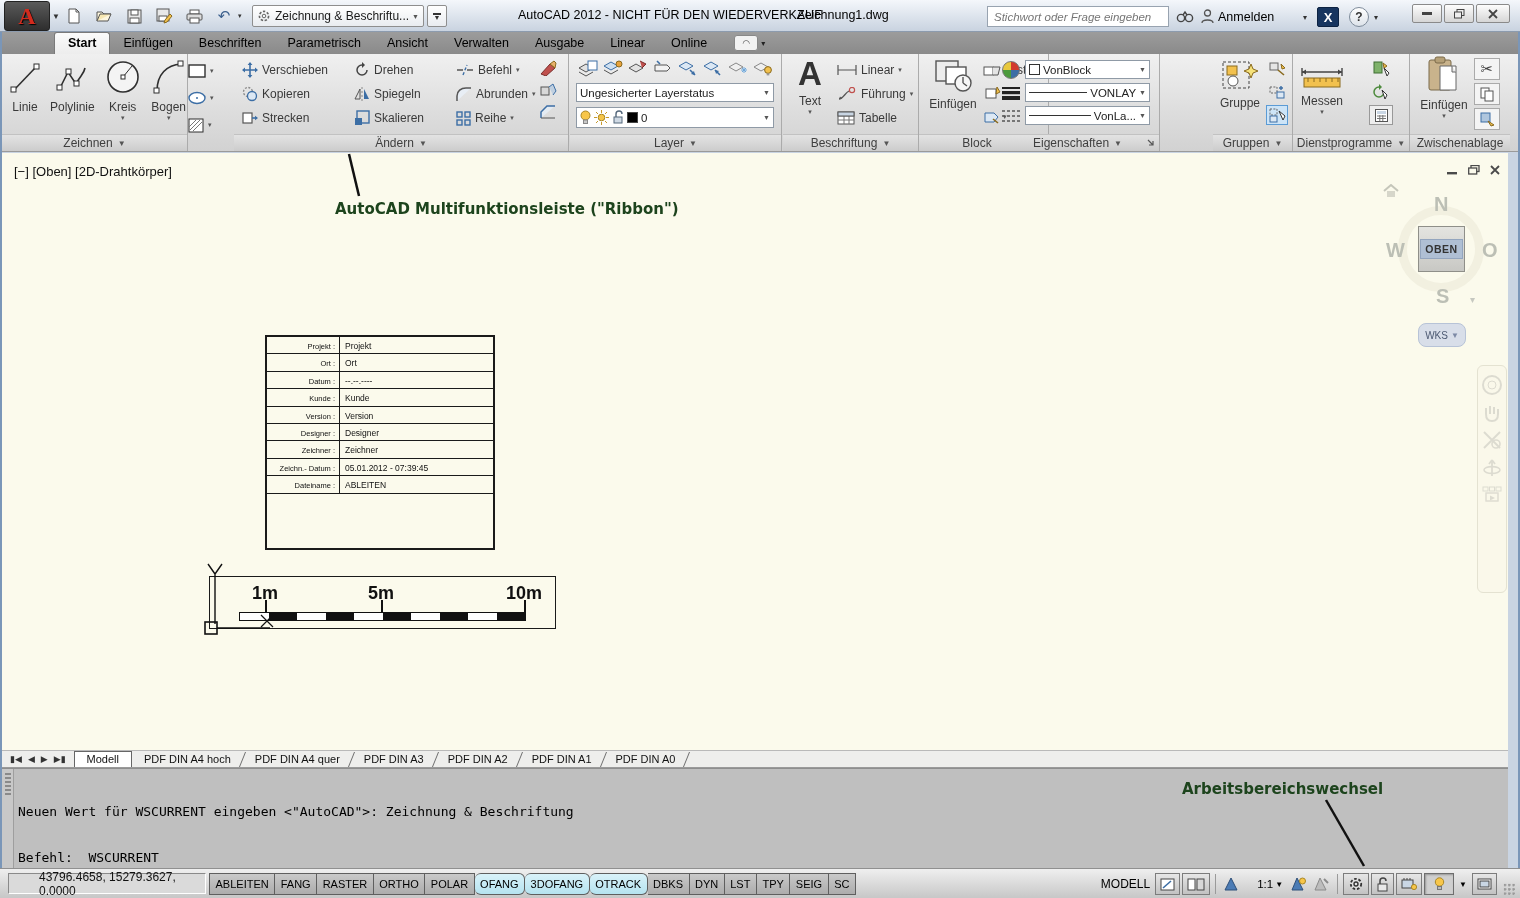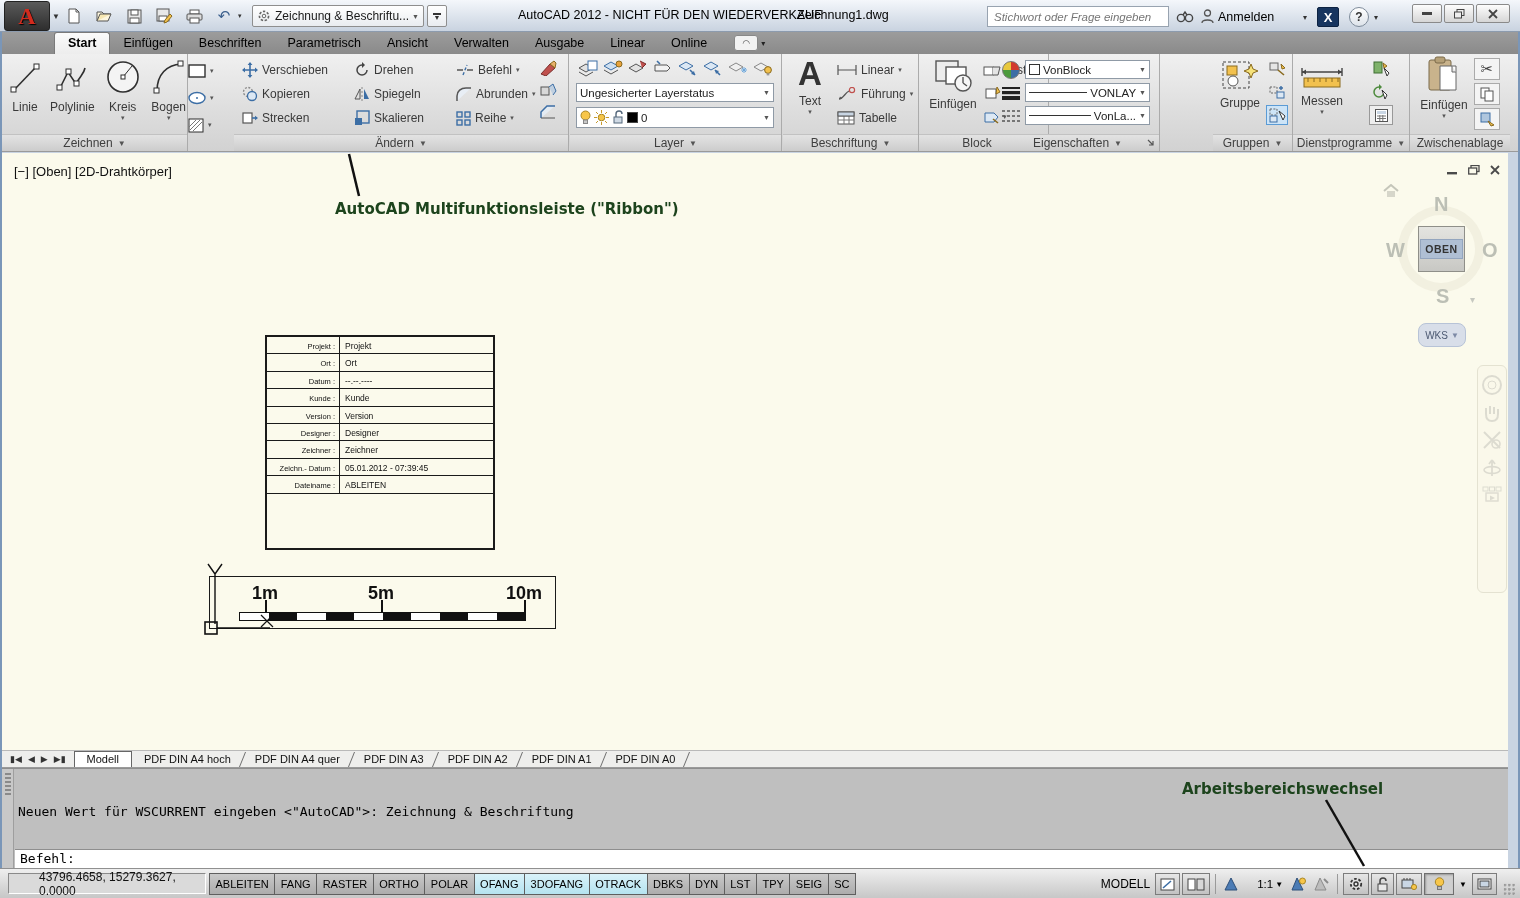--- a/index.html
+++ b/index.html
@@ -147,21 +147,21 @@
   #status { position:absolute; left:0; top:868px; width:1520px; height:30px;
     background:linear-gradient(#EFEFEF,#C7C7C7); border-top:1px solid #909090;
     display:flex; align-items:center; }
   #coords { position:absolute; left:8px; top:4px; width:198px; height:21px; background:#DADADA;
     border:1px solid #8A8A8A; border-right-color:#FFF; border-bottom-color:#FFF;
     display:flex; align-items:center; padding-left:30px; font-size:12px; color:#111; }
   #toggles { position:absolute; left:209px; top:4px; height:22px; display:flex; }
   .tgl { height:22px; display:flex; align-items:center; padding:0 5.5px; font-size:11px; color:#000;
     border:1px solid #5F5F5F; border-left:none; background:linear-gradient(#C9C9C9,#ACACAC); }
   .tgl:first-child { border-left:1px solid #5F5F5F; }
-  .tgl.on { background:linear-gradient(#D9F2F9,#B5E3F0); }
+  .tgl.on { background:linear-gradient(#D9F2F9,#B5E3F0);border-radius:6px; }
   #sright { position:absolute; right:4px; top:3px; height:24px; display:flex; align-items:center; gap:2px; }
   .sbtn { height:22px; border:1px solid #7C7C7C; background:linear-gradient(#E6E6E6,#C2C2C2);
     display:flex; align-items:center; justify-content:center; padding:0 4px; font-size:11px; color:#000; }
   .sflat { height:22px; display:flex; align-items:center; justify-content:center; padding:0 3px; }
   .ssep { width:1px; height:20px; background:#9A9A9A; margin:0 3px; }
   #grip { width:13px; height:13px; margin-left:4px; align-self:flex-end;
     background:radial-gradient(circle at 2px 2px,#9A9A9A 1.2px,transparent 1.3px) 0 0/4.3px 4.3px; }
 
   
   #overlay { position:absolute; inset:0; pointer-events:none; z-index:50; }
@@ -914,21 +914,20 @@
   <div id="cmd-history">
     <div>Neuen Wert für WSCURRENT eingeben &lt;"AutoCAD"&gt;: Zeichnung &amp; Beschriftung</div>
     <div>Befehl:  WSCURRENT</div>
     <div>Neuen Wert für WSCURRENT eingeben &lt;"Zeichnung &amp; Beschriftung"&gt;:  *Abbruch*</div>
     
     
   </div>
   <div id="note2-wrap">
     <span class="note" style="position:static;">Arbeitsbereichswechsel</span>
   </div>
-  <div id="cmd-input">Befehl:</div>
 </div>
 
 <div id="status">
   <div id="coords">43796.4658, 15279.3627, 0.0000</div>
   <div id="toggles">
     <span class="tgl">ABLEITEN</span>
     <span class="tgl">FANG</span>
     <span class="tgl">RASTER</span>
     <span class="tgl">ORTHO</span>
     <span class="tgl">POLAR</span>

